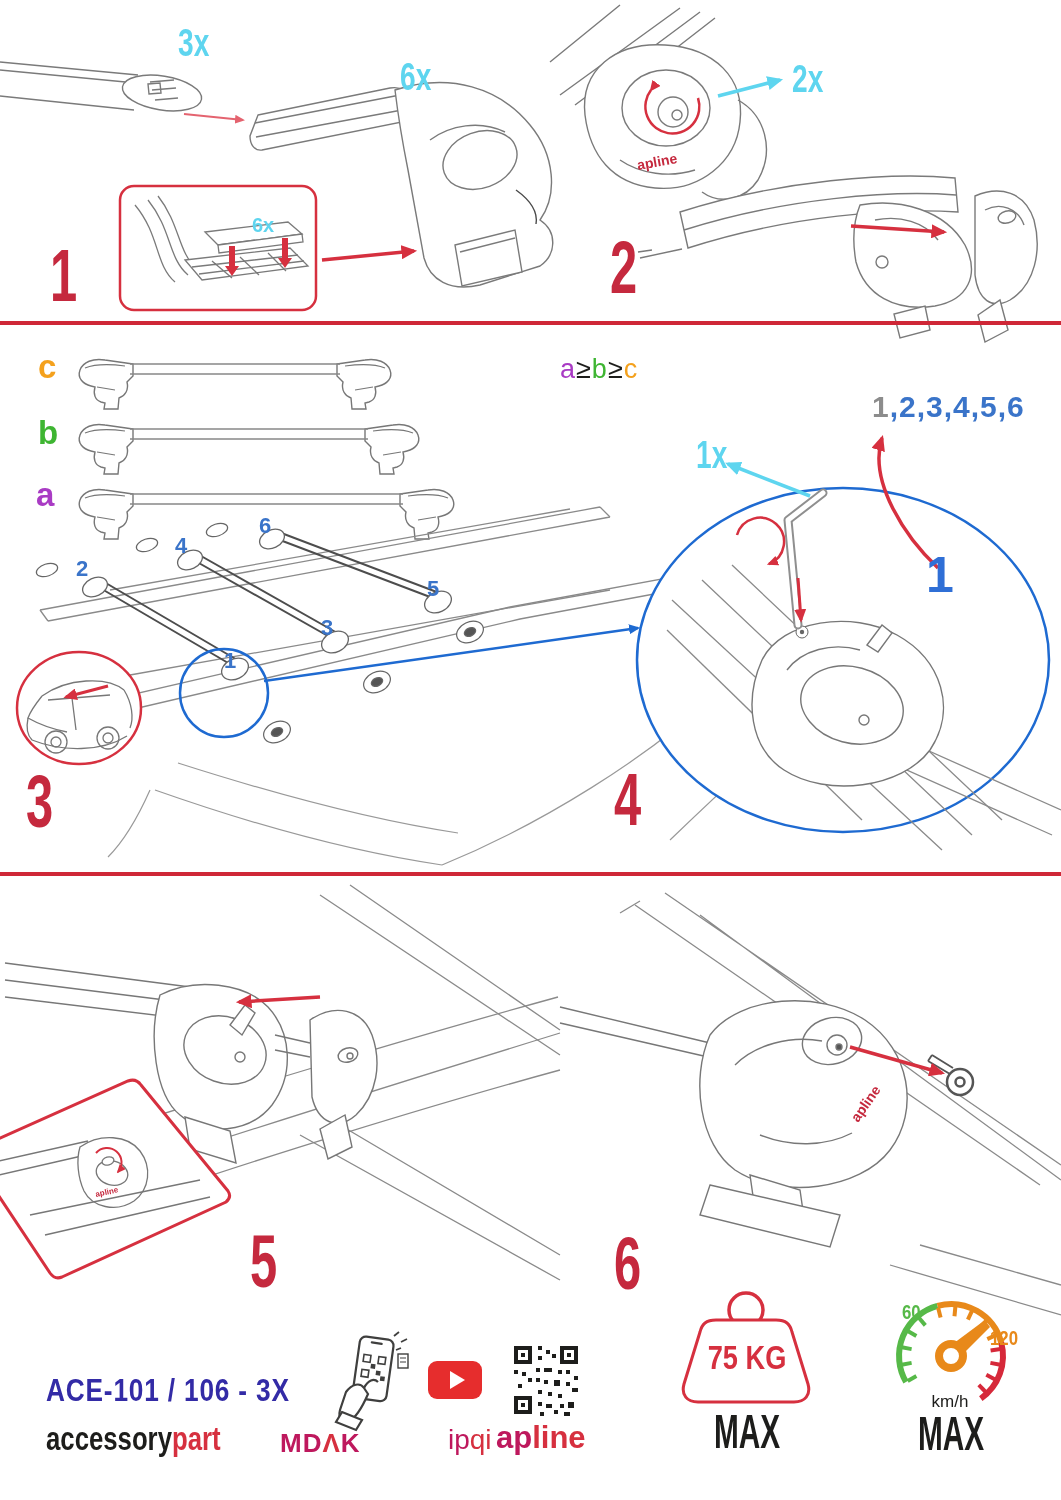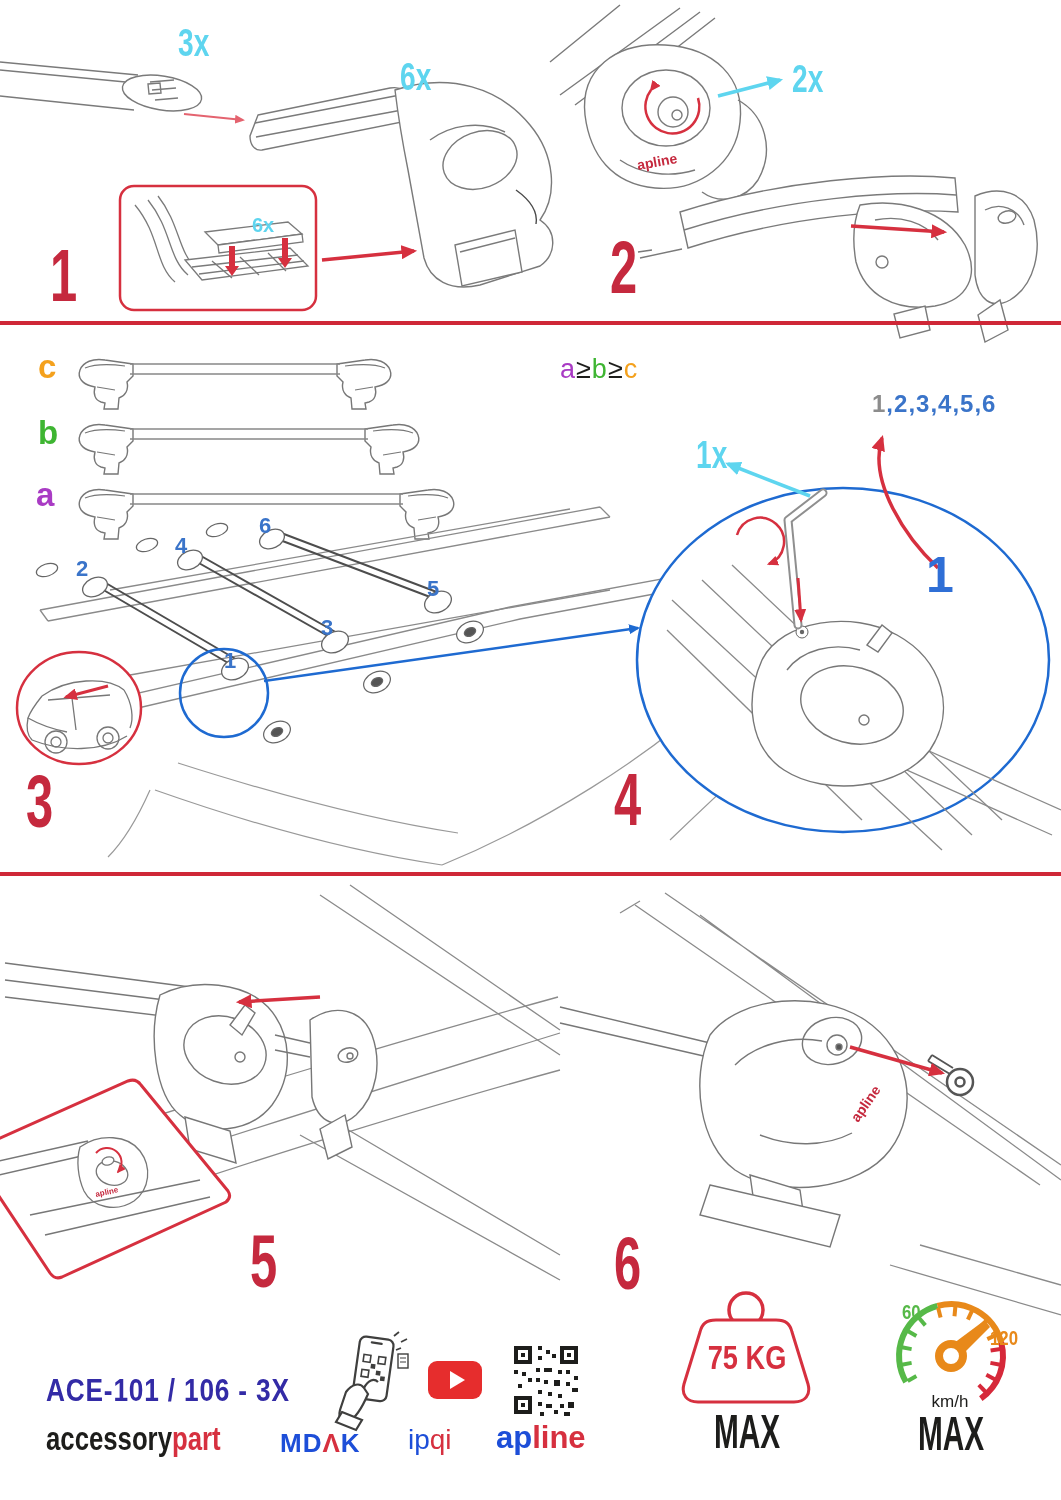--- a/index.html
+++ b/index.html
@@ -5,33 +5,33 @@
   html,body{margin:0;padding:0;background:#fff;}
   #page{position:relative;width:1061px;height:1500px;background:#fff;overflow:hidden;
         font-family:"Liberation Sans",sans-serif;}
   .abs{position:absolute;}
   svg{position:absolute;overflow:visible;}
   .stepnum{color:#c5293e;font-size:74px;font-weight:700;line-height:0.92;
            transform:scaleX(0.66);transform-origin:left top;letter-spacing:-1px;}
   .qty{color:#5ed5ef;font-size:38px;font-weight:700;transform:scaleX(0.74);
        transform-origin:left top;line-height:1;}
   .posnum{color:#3a74c9;font-size:22px;font-weight:700;line-height:1;}
-  .seq{font-size:24px;font-weight:700;letter-spacing:1px;line-height:1;}
+  .seq{font-size:30px;font-weight:700;letter-spacing:1px;line-height:1;}
   .seq .g{color:#8c8c8c;} .seq .b{color:#3a74c9;}
   .callout1{color:#2f6fd6;font-size:50px;font-weight:700;line-height:1;}
   .formula{font-size:27px;font-weight:400;line-height:1;letter-spacing:1px;}
   .barlab{font-size:33px;font-weight:700;line-height:1;}
   .product{color:#332ba6;font-size:32px;font-weight:700;letter-spacing:1px;
            transform:scaleX(0.82);transform-origin:left top;white-space:nowrap;}
   .brandrow{font-size:33px;font-weight:700;transform:scaleX(0.78);
             transform-origin:left top;white-space:nowrap;}
   .mdak{font-size:26px;font-weight:700;letter-spacing:1px;}
-  .ipqi{font-size:28px;font-weight:500;}
+  .ipqi{font-size:28px;font-weight:500;margin-left:40px;}
   .apline{font-size:31px;font-weight:600;}
-  .dark{color:#1d1d1b;} .gray{color:#1d4ed8;} .red{color:#d6303f;}
+  .dark{color:#1d1d1b;} .gray{color:#be185d;} .red{color:#d6303f;}
   .wval{color:#d6303f;font-size:34px;font-weight:700;transform:scaleX(0.8);
         transform-origin:center top;text-align:center;white-space:nowrap;}
   .maxlab{color:#1d1d1b;font-size:48px;font-weight:700;transform:scaleX(0.62);
           transform-origin:center top;text-align:center;line-height:1;}
   .spd{font-size:21px;font-weight:700;transform:scaleX(0.8);transform-origin:left top;}
   .kmh{color:#1d1d1b;font-size:17px;font-weight:500;text-align:center;}
   .divider{left:0;width:1061px;height:4px;background:#cf2737;}
 </style>
 </head>
 <body>

